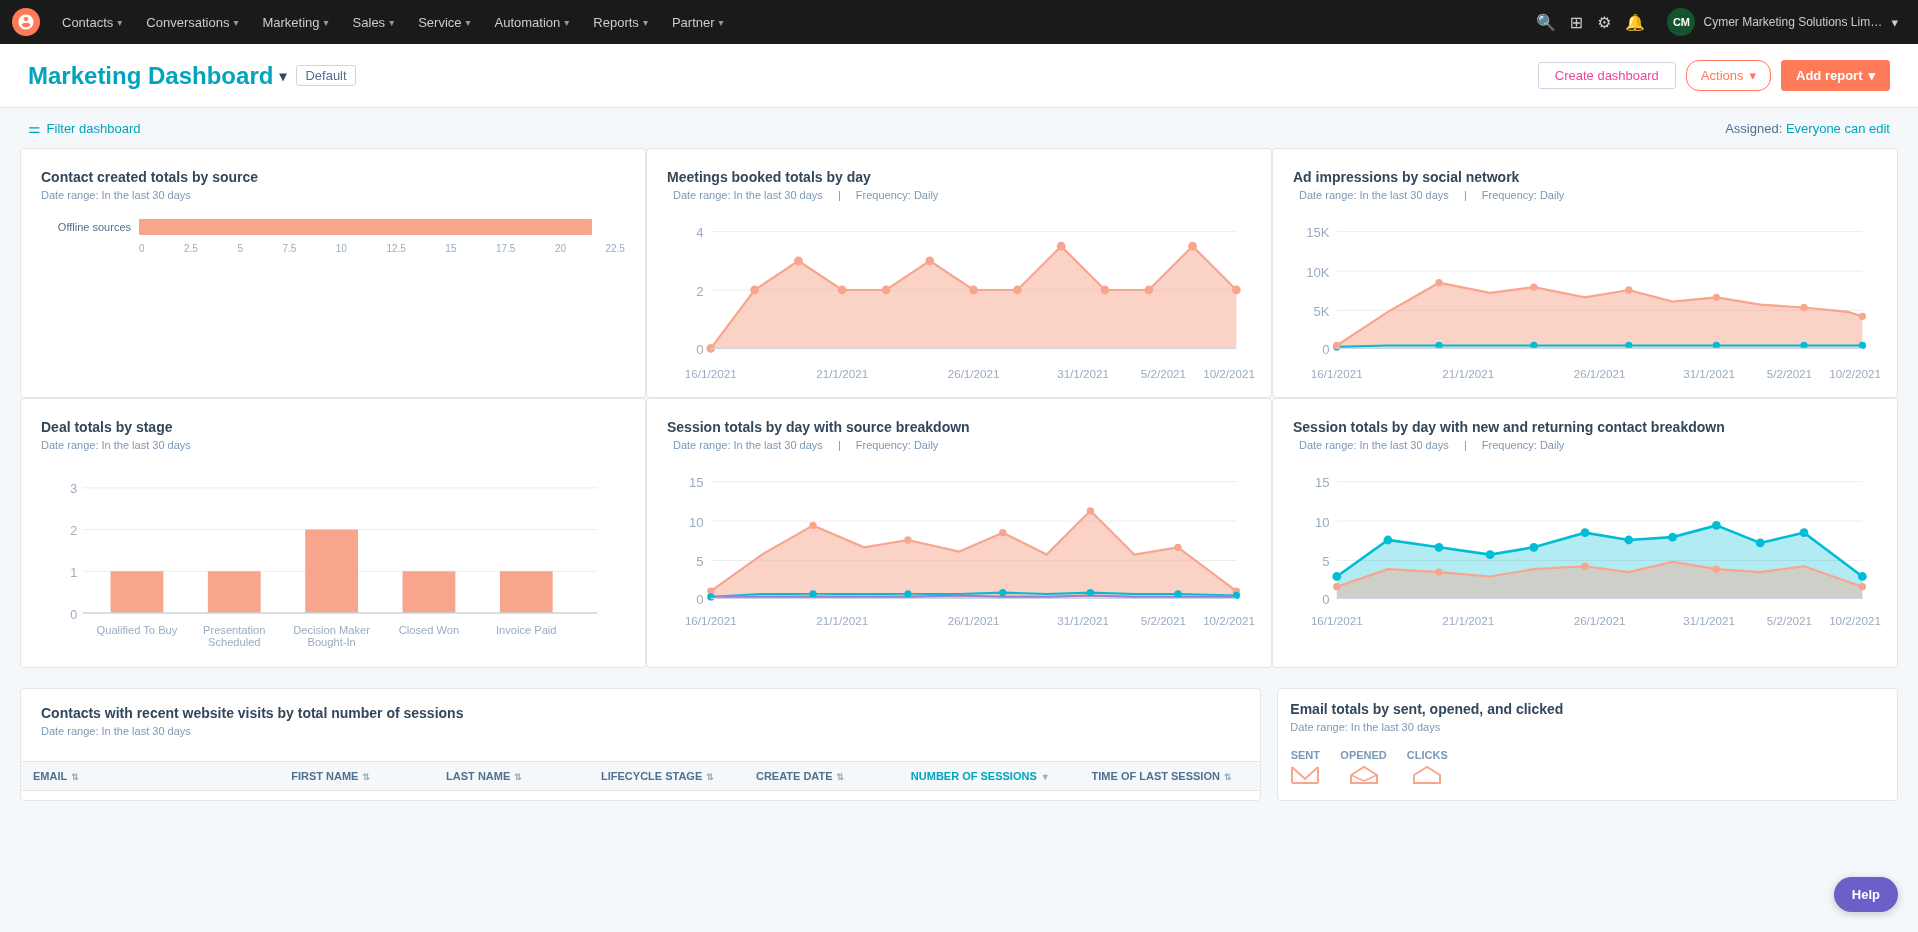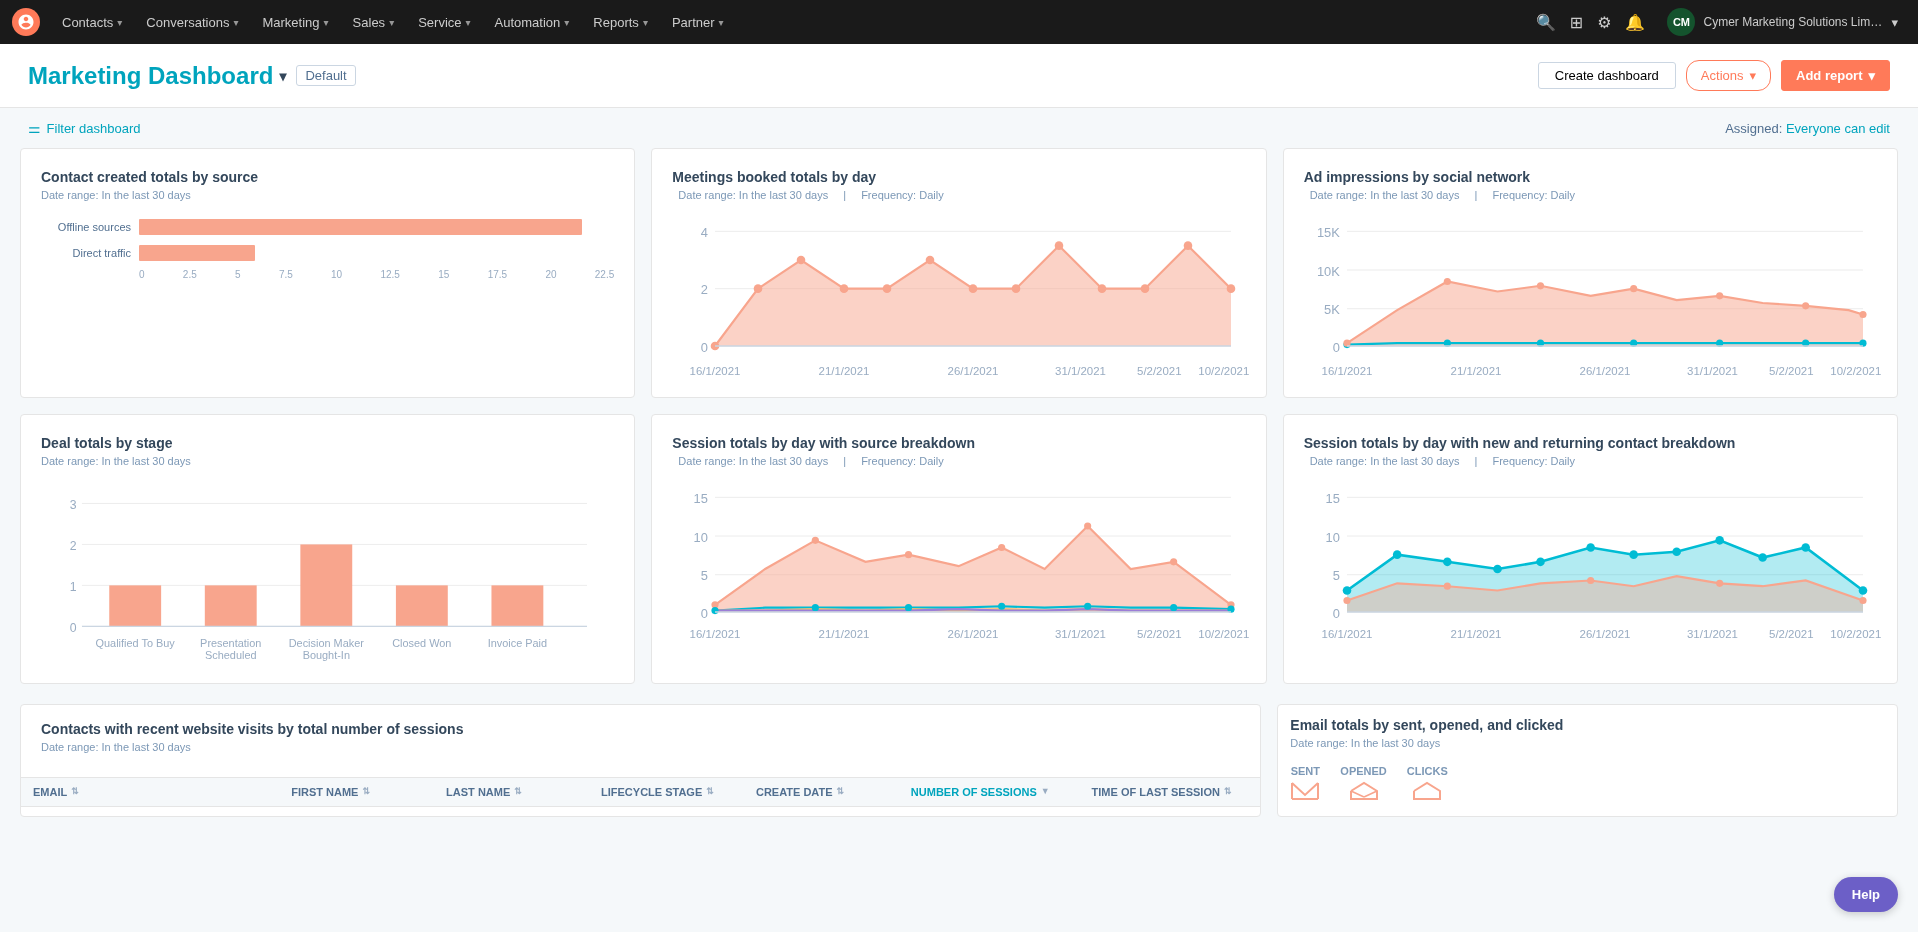--- a/index.html
+++ b/index.html
@@ -73,21 +73,21 @@
       border-radius: 3px;
       padding: 2px 8px;
       font-size: 13px;
       color: #516f90;
       margin-left: 10px;
     }
     .header-actions { margin-left: auto; display: flex; gap: 10px; align-items: center; }
     .btn-outline {
       border: 1px solid #cbd6e2;
       background: #fff;
-      color: #000000;
+      color: #ec4899;
       padding: 5px 16px;
       border-radius: 3px;
       cursor: pointer;
       font-size: 13px;
       font-weight: 500;
     }
     .btn-actions {
       border: 1px solid #ff7a59;
       background: #fff;
       color: #ff7a59;
@@ -124,21 +124,20 @@
       font-weight: 500;
     }
     .assigned-text { color: #516f90; font-size: 13px; }
     .assigned-link { color: #00a4bd; cursor: pointer; font-weight: 500; }
 
     
     .dashboard-grid {
       padding: 0 20px 20px;
       display: grid;
       grid-template-columns: 1fr 1fr 1fr;
-      gap: 16px;
     }
 
     
     .card {
       background: #fff;
       border: 1px solid #e5e5e5;
       border-radius: 4px;
       padding: 20px;
       overflow: hidden;
     }
@@ -185,21 +184,21 @@
       background: #f5f8fa;
       border-top: 1px solid #e5e5e5;
       border-bottom: 1px solid #e5e5e5;
     }
     .th {
       padding: 8px 12px;
       font-size: 11px;
       font-weight: 700;
       color: #516f90;
       text-transform: uppercase;
-      display: flex; align-items: flex-start; gap: 4px;
+      display: flex; align-items: flex-end; gap: 4px;
     }
     .th .sort-icon { font-size: 9px; color: #99acc2; }
     .sort-active { color: #00a4bd; }
 
     
     .email-card { background: #fff; border: 1px solid #e5e5e5; border-radius: 4px; padding: 12px; }
     .email-metrics { display: flex; gap: 20px; margin-top: 10px; }
     .email-metric { text-align: center; }
     .email-metric-label { font-size: 11px; color: #7c98b6; font-weight: 600; text-transform: uppercase; }
     .email-metric-icon { margin-top: 4px; }
@@ -311,26 +310,20 @@
 
   <div class="card">
     <div class="card-title">Contact created totals by source</div>
     <div class="card-subtitle">Date range: In the last 30 days</div>
     <div class="chart-container">
       <div class="bar-chart">
         <div class="bar-row">
           <div class="bar-label">Offline sources</div>
           <div class="bar-track">
             <div class="bar-fill" style="width: 93.3%;"></div>
-          </div>
-        </div>
-        <div class="bar-row">
-          <div class="bar-label">Direct traffic</div>
-          <div class="bar-track">
-            <div class="bar-fill" style="width: 24.4%;"></div>
           </div>
         </div>
       </div>
       <div class="bar-axis">
         <span>0</span>
         <span>2.5</span>
         <span>5</span>
         <span>7.5</span>
         <span>10</span>
         <span>12.5</span>

